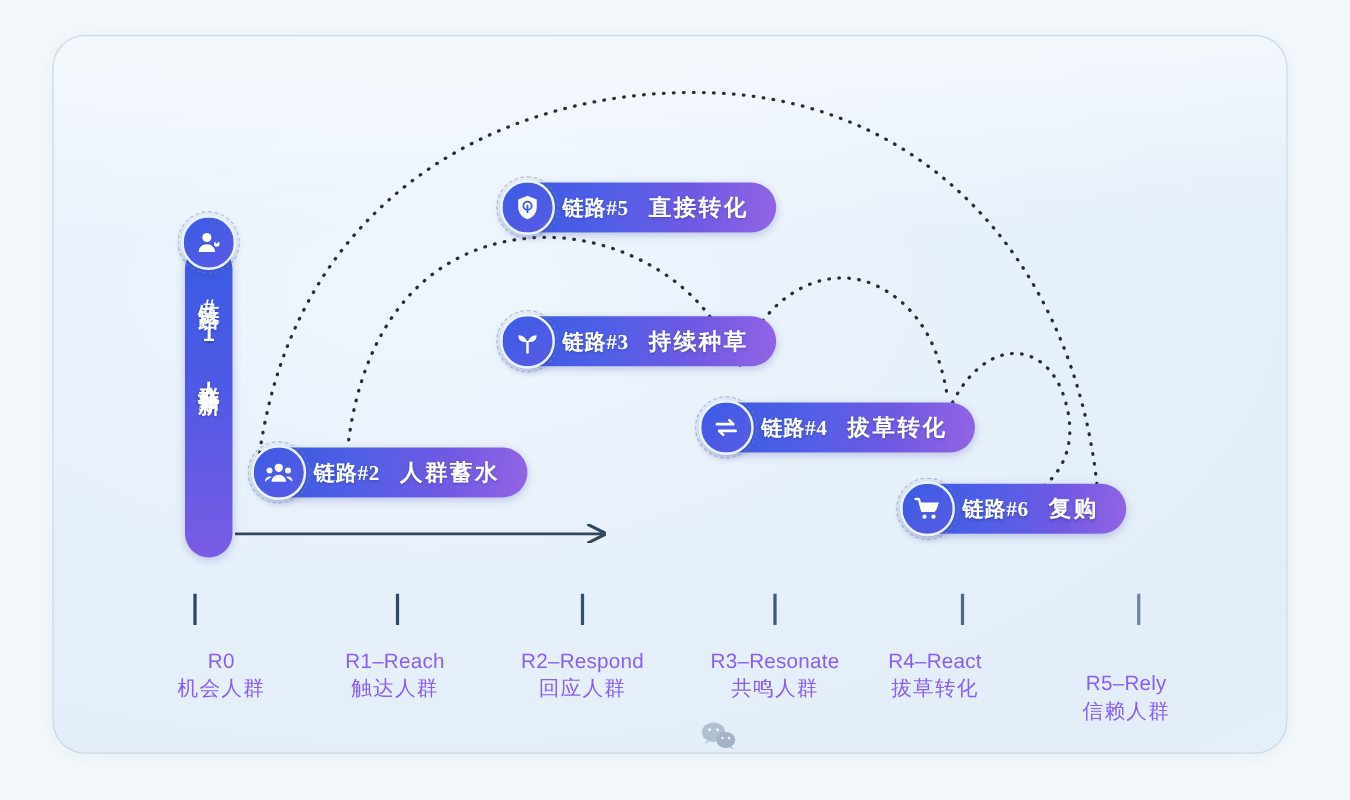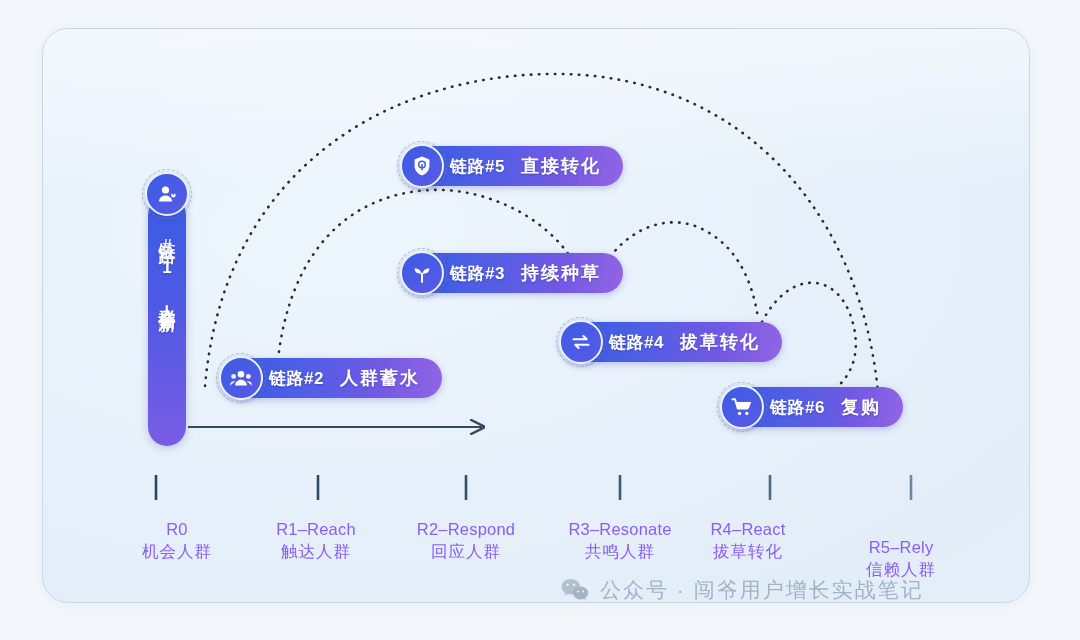--- a/index.html
+++ b/index.html
@@ -42,20 +42,21 @@
     position: absolute;
     z-index: 5;
     display: flex;
     align-items: center;
     height: 40px;
     border-radius: 22px;
     background: linear-gradient(95deg, #3659e0 0%, #4e5fe6 35%, #7059e3 70%, #9264e4 100%);
     box-shadow: 0 2px 7px rgba(60,70,160,.28);
     padding: 0 22px 0 46px;
     white-space: nowrap;
+    font-family: Liberation Serif, serif;
   }
   .pill .ptext {
     display: flex;
     align-items: baseline;
     gap: 16px;
     color: #ffffff;
     font-size: 18px;
     font-weight: 700;
     letter-spacing: .5px;
     text-shadow: 0 1px 2px rgba(30,40,110,.35);
@@ -223,21 +224,21 @@
       <path d="M4.5 9.3h13.2l-3.3-3.2" stroke="#ffffff" stroke-width="2.1" stroke-linecap="round" stroke-linejoin="round" fill="none"></path>
       <path d="M19.5 14.7H6.3l3.3 3.2" stroke="#ffffff" stroke-width="2.1" stroke-linecap="round" stroke-linejoin="round" fill="none"></path>
     </svg>
   </span>
   <span class="ptext">
     <span class="lane">链路#4</span>
     <span class="desc">拔草转化</span>
   </span>
 </div>
 
-<div class="pill" style="left:223px; top:358px;text-align:center;">
+<div class="pill" style="left:205px; top:358px;text-align:center;">
   <span class="badge">
     <svg viewBox="0 0 24 24" fill="none">
       <circle cx="12" cy="8.2" r="3.3" fill="#ffffff"></circle>
       <path d="M6.2 19.4c0-3.3 2.6-5.6 5.8-5.6s5.8 2.3 5.8 5.6z" fill="#ffffff"></path>
       <circle cx="4.6" cy="10.4" r="2.4" fill="#ffffff" opacity=".92"></circle>
       <path d="M.9 19.4c0-2.5 1.7-4.2 3.7-4.2 .6 0 1.1.1 1.6.4" fill="#ffffff" opacity=".92"></path>
       <circle cx="19.4" cy="10.4" r="2.4" fill="#ffffff" opacity=".92"></circle>
       <path d="M23.1 19.4c0-2.5-1.7-4.2-3.7-4.2-.6 0-1.1.1-1.6.4" fill="#ffffff" opacity=".92"></path>
     </svg>
   </span>
@@ -293,14 +294,13 @@
       <ellipse cx="11.5" cy="10.5" rx="10" ry="8.4" fill="#a9b8c9"></ellipse>
       <path d="M6.5 17.5l-3 3 4.2-1.6z" fill="#a9b8c9"></path>
       <circle cx="8" cy="8.4" r="1.35" fill="#eef3f8"></circle>
       <circle cx="15" cy="8.4" r="1.35" fill="#eef3f8"></circle>
       <ellipse cx="22" cy="17.2" rx="8.2" ry="6.9" fill="#9aabbe"></ellipse>
       <path d="M26.4 22.6l2.6 2.6-3.6-1.4z" fill="#9aabbe"></path>
       <circle cx="19.2" cy="15.6" r="1.1" fill="#eef3f8"></circle>
       <circle cx="24.8" cy="15.6" r="1.1" fill="#eef3f8"></circle>
     </svg>
   </span>
-  <span>公众号 · 闯爷用户增长实战笔记</span>
 </div>
 
 </body></html>

